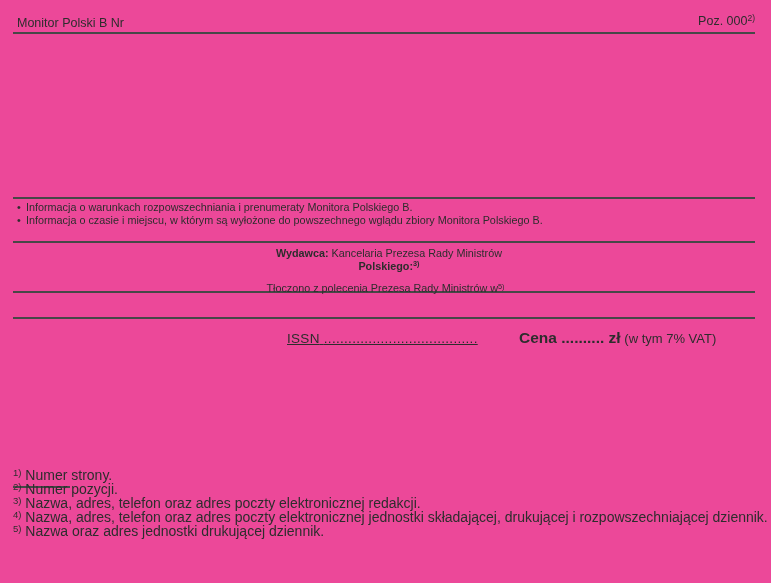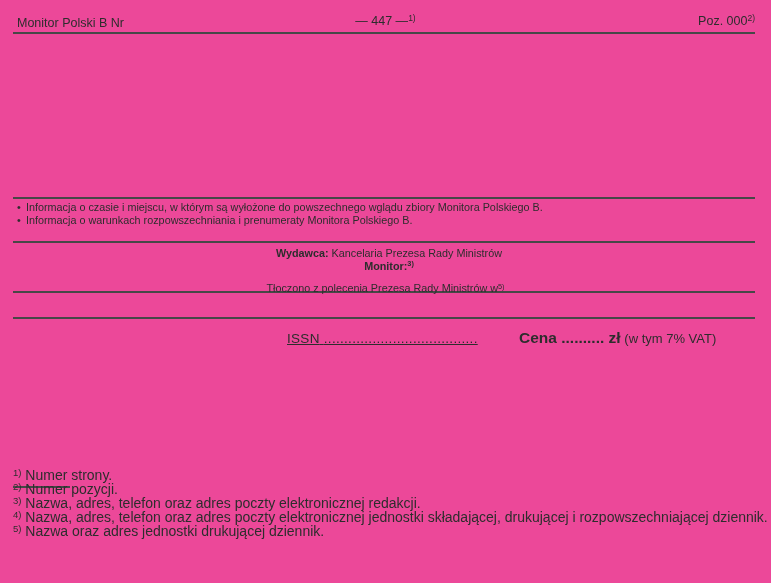--- a/index.html
+++ b/index.html
@@ -47,34 +47,33 @@
   .fn-rule { position: absolute; left: 13px; top: 486px; width: 57px; height: 2px; background: #474747; }
   .footnotes { position: absolute; left: 13px; top: 469px; font-size: 14px; line-height: 13px; }
   .footnotes .fn { white-space: nowrap; }
 </style>
 </head>
 <body>
 
 <div class="page">
 
   <div class="hdr-left">Monitor Polski B Nr</div>
-  <div class="hdr-center"><span>— 447 —</span><sup>1)</sup></div>
   <div class="hdr-right"><span>Poz. 000</span><sup>2)</sup></div>
   <div class="rule" style="top:32px;"></div>
 
   <div class="rule" style="top:197px;"></div>
   <div class="bullets">
+    <div class="bullet-row"><span class="bullet-glyph">•</span><span>Informacja o warunkach rozpowszechniania i prenumeraty Monitora Polskiego B.</span></div>
     <div class="bullet-row"><span class="bullet-glyph">•</span><span>Informacja o czasie i miejscu, w którym są wyłożone do powszechnego wglądu zbiory Monitora Polskiego B.</span></div>
-    <div class="bullet-row"><span class="bullet-glyph">•</span><span>Informacja o warunkach rozpowszechniania i prenumeraty Monitora Polskiego B.</span></div>
   </div>
   <div class="rule" style="top:241px;"></div>
 
   <div class="publisher">
     <div><span class="b">Wydawca:</span><span> Kancelaria Prezesa Rady Ministrów</span></div>
-    <div><span class="b">Monitor:</span><sup class="b">3)</sup></div>
+    <div><span class="b">Polskiego:</span><sup class="b">3)</sup></div>
   </div>
   <div class="rule" style="top:291px;"></div>
 
   <div class="printed"><span>Tłoczono z polecenia Prezesa Rady Ministrów w</span><sup>5)</sup></div>
   <div class="rule" style="top:317px;"></div>
 
   <div class="issn-group"><span>ISSN</span> <span>......................................</span></div>
   <div class="cena-group"><span class="cena-bold">Cena</span><span class="cena-bold"> </span><span class="cena-bold">..........</span><span class="cena-bold"> </span><span class="cena-bold">zł</span> <span>(w tym 7% VAT)</span></div>
 
   <div class="fn-rule"></div>

